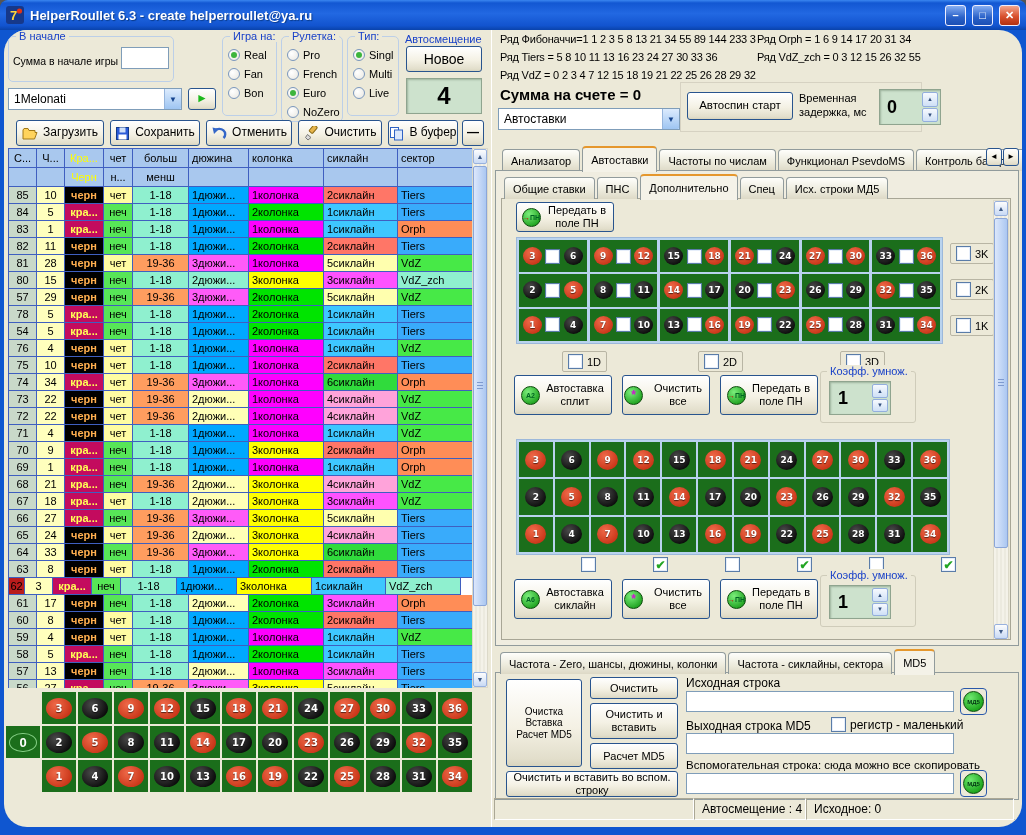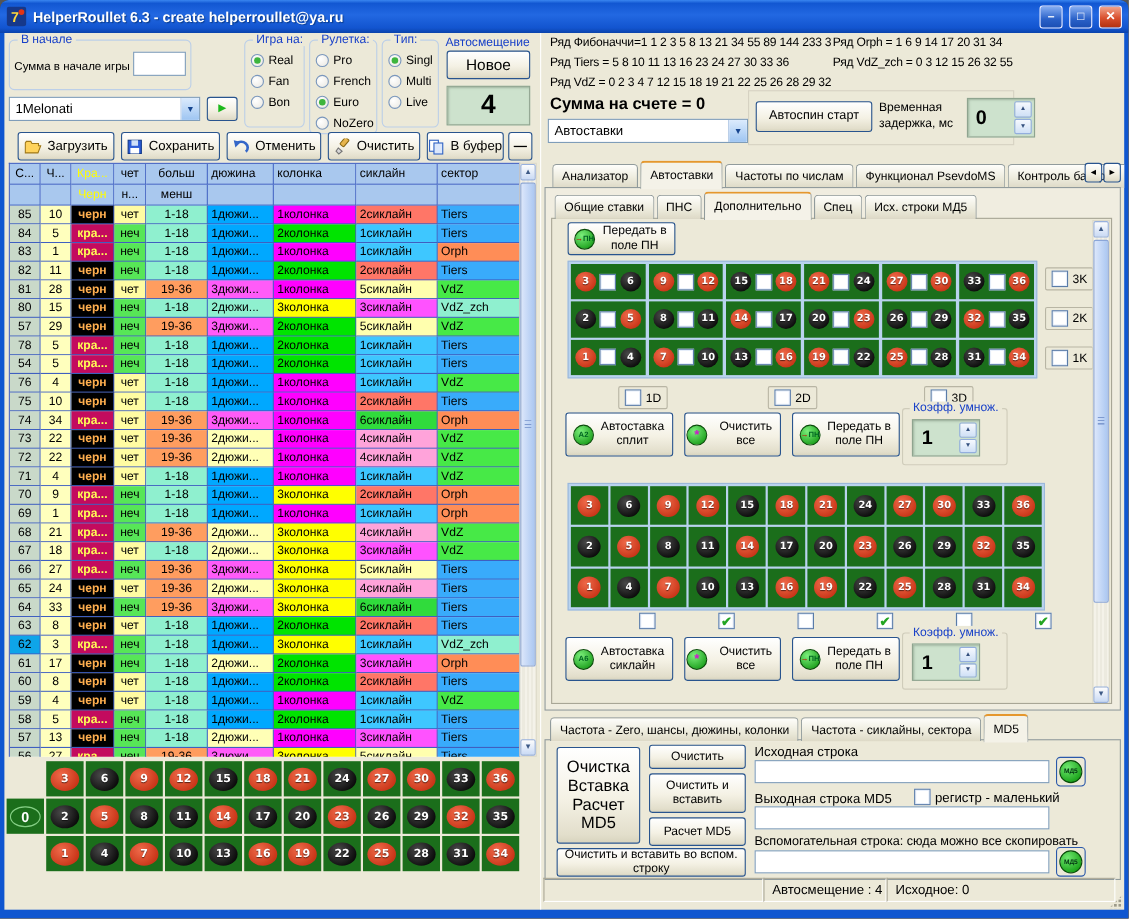--- a/index.html
+++ b/index.html
@@ -7,21 +7,21 @@
   .window{position:relative;width:1026px;height:835px;background:#0f56d0;
     font-family:"Liberation Sans",sans-serif;overflow:hidden;border-radius:8px 8px 0 0;}
   .titlebar{position:absolute;left:0;top:0;right:0;height:30px;display:flex;align-items:center;gap:6px;
     padding:0 6px;border-radius:8px 8px 0 0;
     background:linear-gradient(180deg,#3a86f0 0%,#1257d2 10%,#2268e2 45%,#1254cf 85%,#0a43ab 100%);}
   .title-text{flex:1;color:#fff;font-weight:bold;font-size:13px;text-shadow:1px 1px 1px #093a8a;white-space:nowrap;overflow:hidden;}
   .winbtn{width:21px;height:21px;border-radius:3px;border:1px solid #eef;color:#fff;font-size:11px;font-weight:bold;
     display:flex;align-items:center;justify-content:center;line-height:1;}
   .wmin,.wmax{background:linear-gradient(180deg,#86aef2,#2a61c8 60%,#1b4fb4);}
   .wclose{background:linear-gradient(180deg,#f2a58c,#d9502e 55%,#b23110);}
-  .client{position:absolute;left:4px;right:4px;top:30px;bottom:8px;background:#ece9d8;overflow:hidden;}
+  .client{position:absolute;left:4px;right:4px;top:30px;bottom:8px;background:#ece9d8;overflow:hidden;border-radius:23px;}
   .pane{position:absolute;top:0;height:100%;}
   #leftpane{left:0;width:486px;}
   #rightpane{left:487px;width:531px;border-left:1px solid #ffffff;}
 
   .grp{position:absolute;border:1px solid #bccfe8;border-radius:5px;}
   .grp .cap{position:absolute;top:-7px;left:7px;background:#ece9d8;padding:0 3px;font-size:11px;color:#1941c8;white-space:nowrap;}
   .lbl{position:absolute;font-size:11px;color:#000;white-space:nowrap;}
   .bluelbl{color:#1941c8;}
   .inp{position:absolute;background:#fff;border:1px solid #7f9db9;font-size:12px;padding:0 4px;
     font-family:"Liberation Sans",sans-serif;}
@@ -500,21 +500,21 @@
             <div style="width: 28px; background: rgb(255, 255, 189);">8</div>
             <div style="width: 39px; background: rgb(0, 0, 0); color: rgb(255, 175, 79); font-weight: bold;">черн</div>
             <div style="width: 29px; background: rgb(255, 252, 162);">чет</div>
             <div style="width: 56px; background: rgb(143, 240, 207);">1-18</div>
             <div class="la" style="width: 60px; background: rgb(0, 168, 255);">1дюжи...</div>
             <div class="la" style="width: 75px; background: rgb(0, 228, 0);">2колонка</div>
             <div class="la" style="width: 74px; background: rgb(255, 118, 103);">2сиклайн</div>
             <div class="la" style="width: 75px; background: rgb(57, 171, 251);">Tiers</div>
           </div>
           <div class="trow">
-            <div style="width: 28px; background: #0ea5e9;">62</div>
+            <div style="width: 16px; background: #b91c1c;">62</div>
             <div style="width: 28px; background: rgb(255, 255, 189);">3</div>
             <div style="width: 39px; background: rgb(195, 11, 94); color: rgb(255, 255, 85); font-weight: bold;">кра...</div>
             <div style="width: 29px; background: rgb(87, 230, 87);">неч</div>
             <div style="width: 56px; background: rgb(143, 240, 207);">1-18</div>
             <div class="la" style="width: 60px; background: rgb(0, 168, 255);">1дюжи...</div>
             <div class="la" style="width: 75px; background: rgb(255, 255, 0);">3колонка</div>
             <div class="la" style="width: 74px; background: rgb(62, 199, 255);">1сиклайн</div>
             <div class="la" style="width: 75px; background: rgb(143, 240, 207);">VdZ_zch</div>
           </div>
           <div class="trow">
@@ -1077,21 +1077,21 @@
         </div>
       </div>
 
       <div id="bottomtabs" class="tabrow" style="left:8px;top:619px;height:25px;z-index:4;">
           <div class="tab">Частота - Zero, шансы, дюжины, колонки</div>
           <div class="tab">Частота - сиклайны, сектора</div>
           <div class="tab active">MD5</div>
         </div>
 
       <div class="page" id="md5page" style="left:3px;top:642px;width:524px;height:128px;background:#ece9d8;">
-        <div class="xpbtn" style="left:10px;top:6px;width:76px;height:88px;font-size:15px;white-space:pre-line;">
+        <div class="xpbtn" style="left:10px;top:6px;width:76px;height:88px;font-size:10px;white-space:pre-line;">
           <span style="white-space:pre-line;">Очистка
 Вставка
 Расчет MD5</span>
         </div>
         <div class="xpbtn" style="left:94px;top:4px;width:88px;height:22px;font-size:11px;">
             <span>Очистить</span>
           </div>
         <div class="xpbtn" style="left:94px;top:30px;width:88px;height:36px;font-size:11px;">
             <span style="white-space:normal;">Очистить и вставить</span>
           </div>

